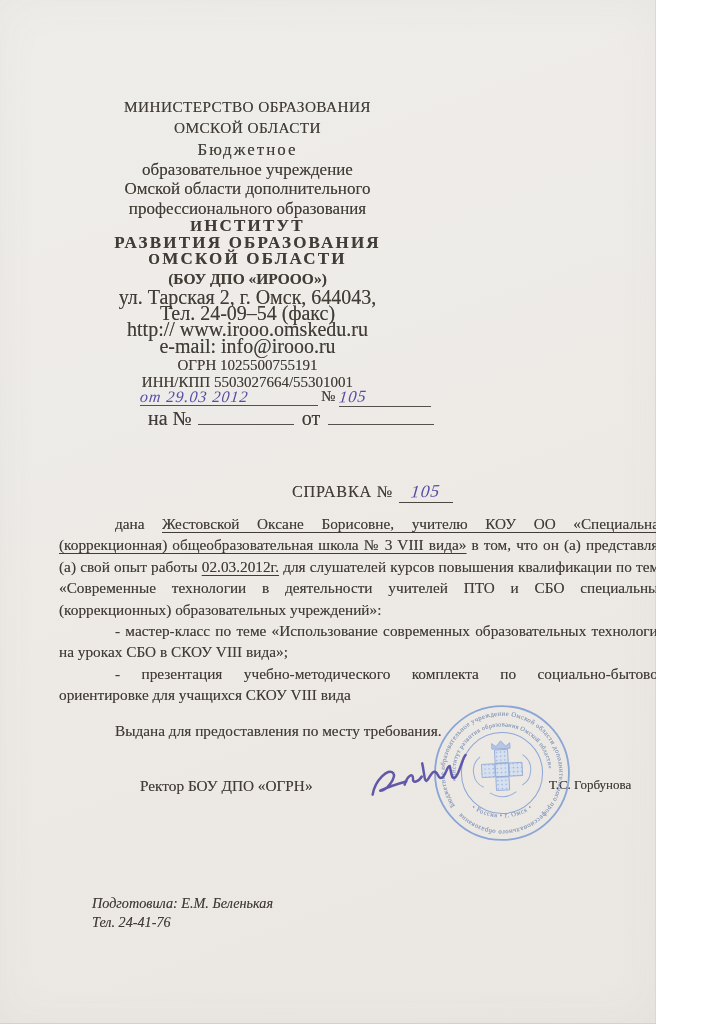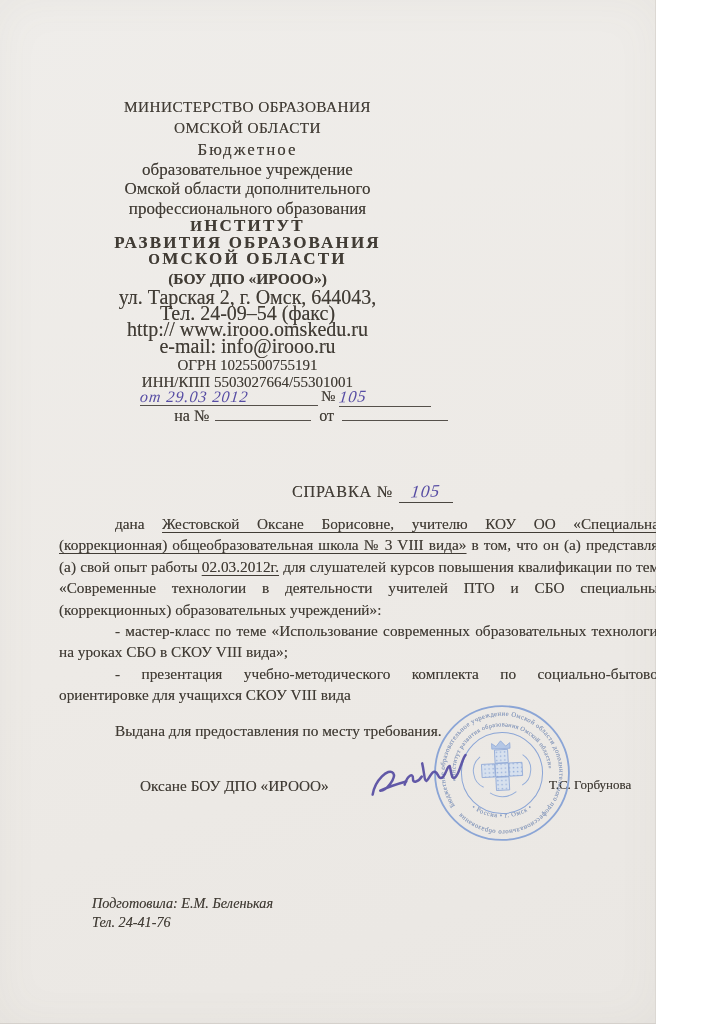--- a/index.html
+++ b/index.html
@@ -25,21 +25,21 @@
   .sc-line.big-first::first-letter{font-size:15px;}
   .abbr-line{margin-top:1px;font-size:15.5px;line-height:20px;font-weight:bold;}
   .contact-block{font-size:20px;line-height:16.4px;}
   .reg-block{margin-top:2.5px;font-size:15px;line-height:17.5px;}
 
   
   .ref-row{position:absolute;left:140px;top:386px;width:300px;font-size:15px;white-space:nowrap;}
   .ref-fill{display:inline-block;width:178px;border-bottom:1px solid #55504a;vertical-align:baseline;}
   .ref-fill-2{display:inline-block;width:92px;border-bottom:1px solid #55504a;margin-left:4px;vertical-align:baseline;}
   .ref-no{margin-left:3px;}
-  .ref-row2{position:absolute;left:148px;top:407px;width:300px;font-size:16px;white-space:nowrap;text-align:right;}
+  .ref-row2{position:absolute;left:148px;top:407px;width:300px;font-size:20px;white-space:nowrap;}
   .blank-1{display:inline-block;width:96px;border-bottom:1px solid #55504a;margin:0 8px 0 6px;height:14px;}
   .blank-2{display:inline-block;width:106px;border-bottom:1px solid #55504a;margin-left:8px;height:14px;}
 
   .hand{
     font-family:"Liberation Serif","DejaVu Serif",serif;
     font-style:italic;
     color:#574da4;
     text-shadow:none;
   }
   .hand-date{display:inline-block;font-size:16px;transform:skewX(-6deg);position:relative;top:1px;letter-spacing:1px;}
@@ -111,21 +111,21 @@
     <span class="title-label">СПРАВКА №</span><span class="title-num"><span class="hand hand-no">105</span></span>
   </div>
 
   <div class="body-text">
     <p><span class="seg-plain">дана </span><span class="seg-underline">Жестовской Оксане Борисовне, учителю КОУ ОО «Специальная (коррекционная) общеобразовательная школа № 3 VIII вида»</span><span class="seg-plain"> в том, что он (а) представлял (а) свой опыт работы </span><span class="seg-underline">02.03.2012г.</span><span class="seg-plain"> для слушателей курсов повышения квалификации по теме «Современные технологии в деятельности учителей ПТО и СБО специальных (коррекционных) образовательных учреждений»:</span></p>
     <p>- мастер-класс по теме «Использование современных образовательных технологий на уроках СБО в СКОУ VIII вида»;</p>
     <p>- презентация учебно-методического комплекта по социально-бытовой ориентировке для учащихся СКОУ VIII вида</p>
     <p class="issued">Выдана для предоставления по месту требования.</p>
   </div>
 
-  <div class="sig-position">Оксане БОУ ДПО «ИРООО»</div>
+  <div class="sig-position">Ректор БОУ ДПО «ОГРН»</div>
   <div class="sig-name">Т.С. Горбунова</div>
 
   <svg class="signature-svg" width="124" height="58" viewBox="0 0 124 58" aria-hidden="true">
     <g transform="rotate(-7 62 28)" stroke="#564ca2" stroke-width="2.5" fill="none" stroke-linecap="round" stroke-linejoin="round" opacity="0.92">
       <path d="M 7 38 C 11 24, 26 13, 30 19 C 33 24, 21 36, 15 35 C 24 32, 35 30, 42 29"></path>
       <path d="M 40 32 C 44 23, 50 21, 49 27 C 48 32, 54 31, 58 26"></path>
       <path d="M 60 13 C 61 23, 60 31, 62 31 C 66 29, 68 21, 72 23 C 75 25, 74 32, 79 29 C 83 26, 84 19, 87 19 C 88 27, 87 33, 91 31 C 96 28, 99 15, 104 10"></path>
     </g>
   </svg>
 

